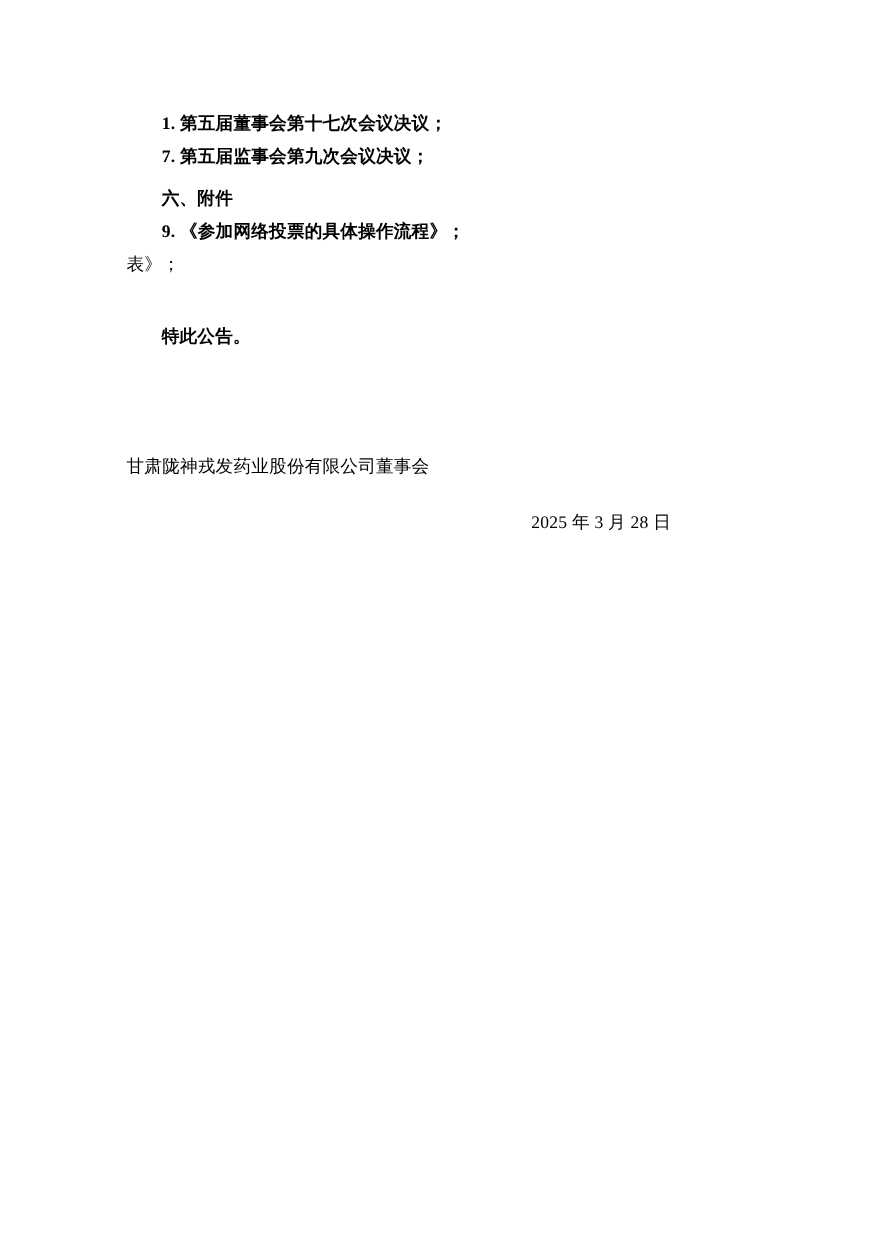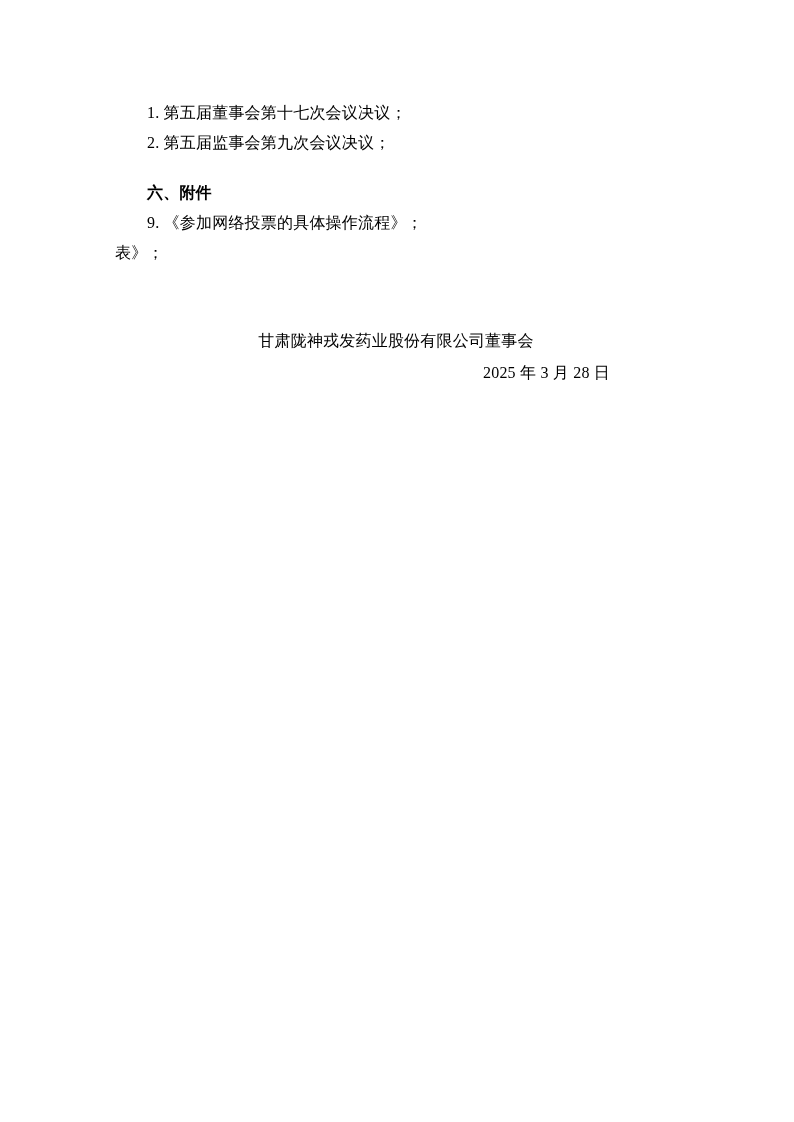--- a/index.html
+++ b/index.html
@@ -24,60 +24,62 @@
   }
   .line {
     font-size: 16px;
     line-height: 30px;
     min-height: 30px;
     letter-spacing: 0.2px;
     text-align: left;
   }
   .indent {
     text-indent: 32px;
+    font-weight: bold;
   }
   .heading {
     font-weight: bold;
     text-indent: 32px;
-    margin-top: 20px;
+    margin-top: 8px;
   }
   .flush {
     text-indent: 0;
   }
   .closing {
     margin-top: 36px;
   }
   .sig-company {
-    margin-top: 58px;
-    text-align: center;
+    margin-top: 88px;
+    text-align: left;
   }
   .sig-date {
-    margin-top: 2px;
+    margin-top: 21px;
     text-align: right;
     padding-right: 67px;
   }
 </style>
 </head>
 <body>
 
 <div class="page">
   <div class="content">
 
     <div class="line indent">1. 第五届董事会第十七次会议决议；</div>
 
-    <div class="line indent">2. 第五届监事会第九次会议决议；</div>
+    <div class="line indent">7. 第五届监事会第九次会议决议；</div>
 
 
     <div class="line heading">六、附件</div>
 
     <div class="line indent">9. 《参加网络投票的具体操作流程》；</div>
 
 
     <div class="line flush">表》；</div>
 
 
+    <div class="line indent closing">特此公告。</div>
 
     <div class="line sig-company">甘肃陇神戎发药业股份有限公司董事会</div>
 
     <div class="line sig-date">2025 年 3 月 28 日</div>
 
   </div>
 </div>
 
 </body></html>

